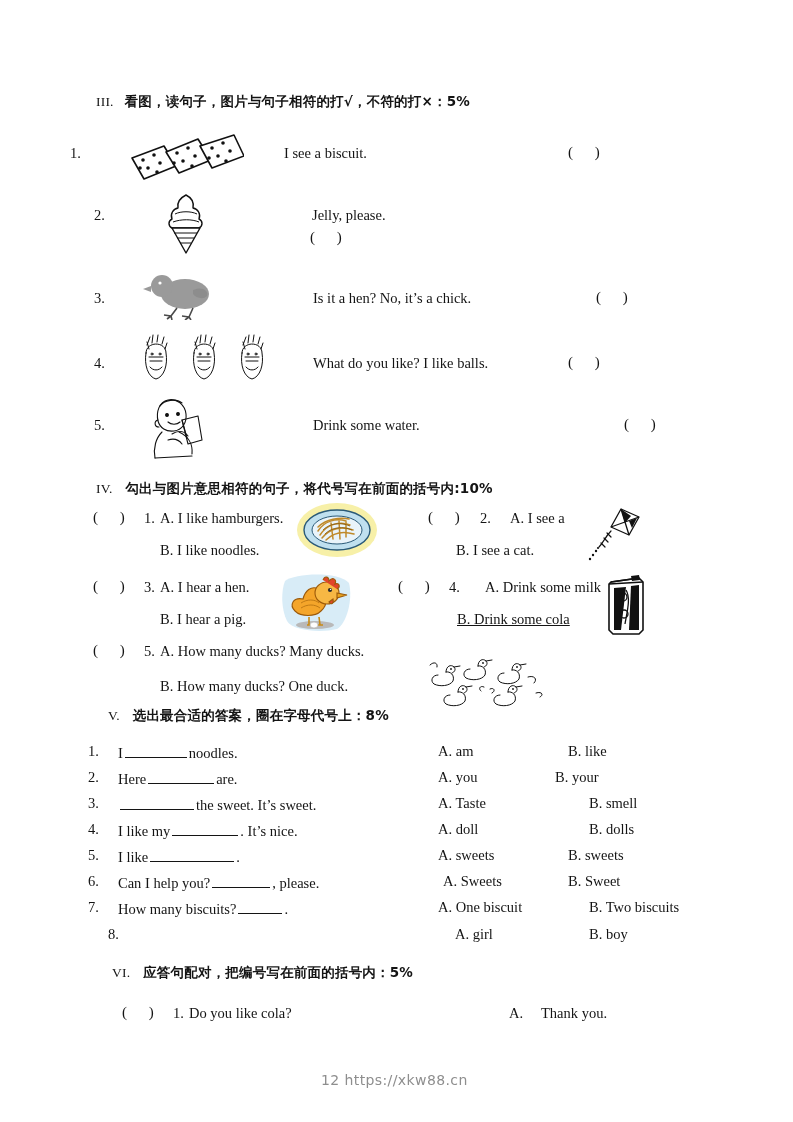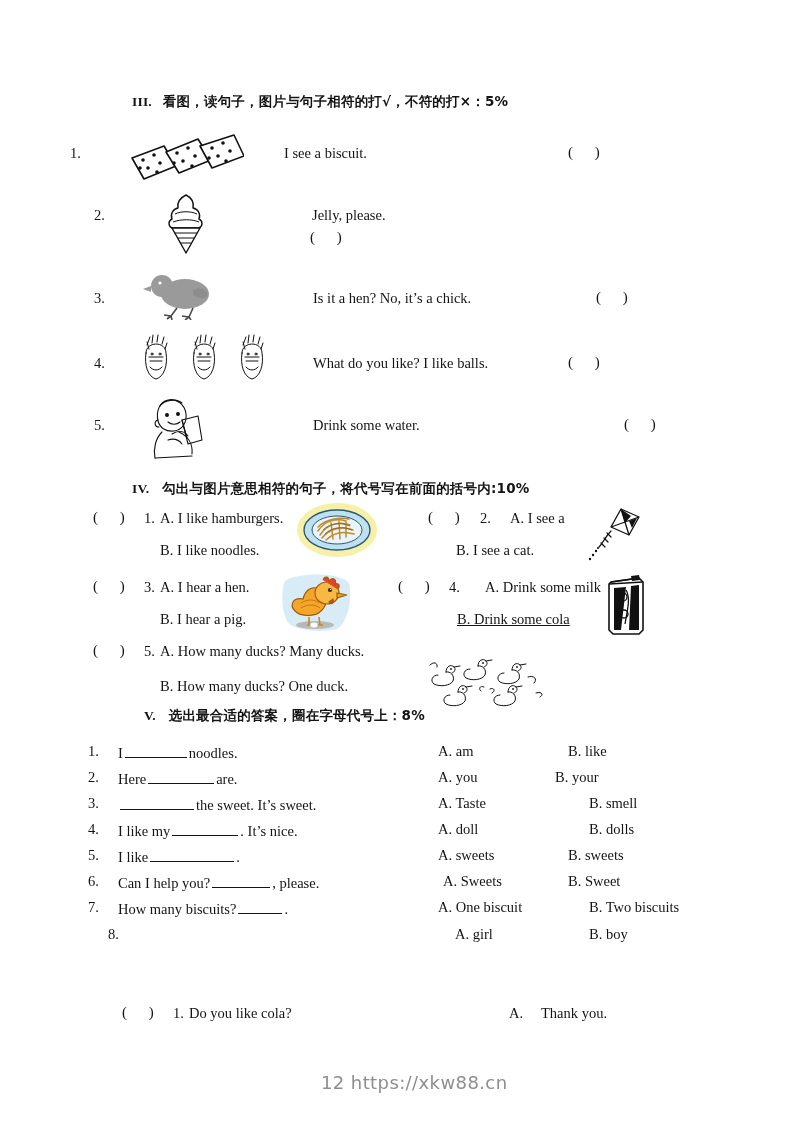--- a/index.html
+++ b/index.html
@@ -27,22 +27,21 @@
   .sec-head {
     font-family: "DejaVu Sans", sans-serif;
     font-size: 13.5px;
     font-weight: 700;
     letter-spacing: 0.2px;
     white-space: nowrap;
     color: #141414;
   }
   .sec-head .rom {
     font-family: "Liberation Serif", serif;
-    font-weight: 700;
-    margin-left: 36px;
+    font-weight: 400;
   }
 
   
   .txt {
     font-family: "Liberation Serif", serif;
     font-size: 14.5px;
     color: #141414;
     white-space: nowrap;
   }
   .num {
@@ -61,21 +60,21 @@
     display: inline-block;
     border-bottom: 1.1px solid #141414;
     vertical-align: baseline;
     height: 0.95em;
     margin: 0 2px;
   }
 
   
   .footer {
     font-family: "DejaVu Sans", sans-serif;
-    font-size: 18px;
+    font-size: 14px;
     color: #8e8e8e;
     letter-spacing: 0.4px;
     white-space: nowrap;
   }
 
   
   .pic { position: absolute; }
   .pic svg { display: block; }
 </style>
 </head>
@@ -402,20 +401,24 @@
   <div class="abs txt" style="left:118px; top:899px;">
     <span>How many biscuits?</span><span class="blank" style="width:44px"></span><span>.</span>
   </div>
   <div class="abs txt" style="left:438px; top:899px;">A. One biscuit</div>
   <div class="abs txt" style="left:589px; top:899px;">B. Two biscuits</div>
 
   <div class="abs num" style="left:108px; top:926px;">8.</div>
   <div class="abs txt" style="left:455px; top:926px;">A. girl</div>
   <div class="abs txt" style="left:589px; top:926px;">B. boy</div>
 
+  <div class="abs sec-head" style="left:112px; top:964px;">
+    <span class="rom">VI.</span>
+    <span style="display:inline-block;width:8px"></span><span>应答句配对，把编号写在前面的括号内：5%</span>
+  </div>
 
   <div class="abs paren" style="left:122px; top:1004px;">(     )</div>
   <div class="abs txt" style="left:173px; top:1005px;">1.</div>
   <div class="abs txt" style="left:189px; top:1005px;">Do you like cola?</div>
   <div class="abs txt" style="left:509px; top:1005px;">A.</div>
   <div class="abs txt" style="left:541px; top:1005px;">Thank you.</div>
 
   <div class="abs footer" style="left:321px; top:1072px;">12 https://xkw88.cn</div>
 
 </div>

